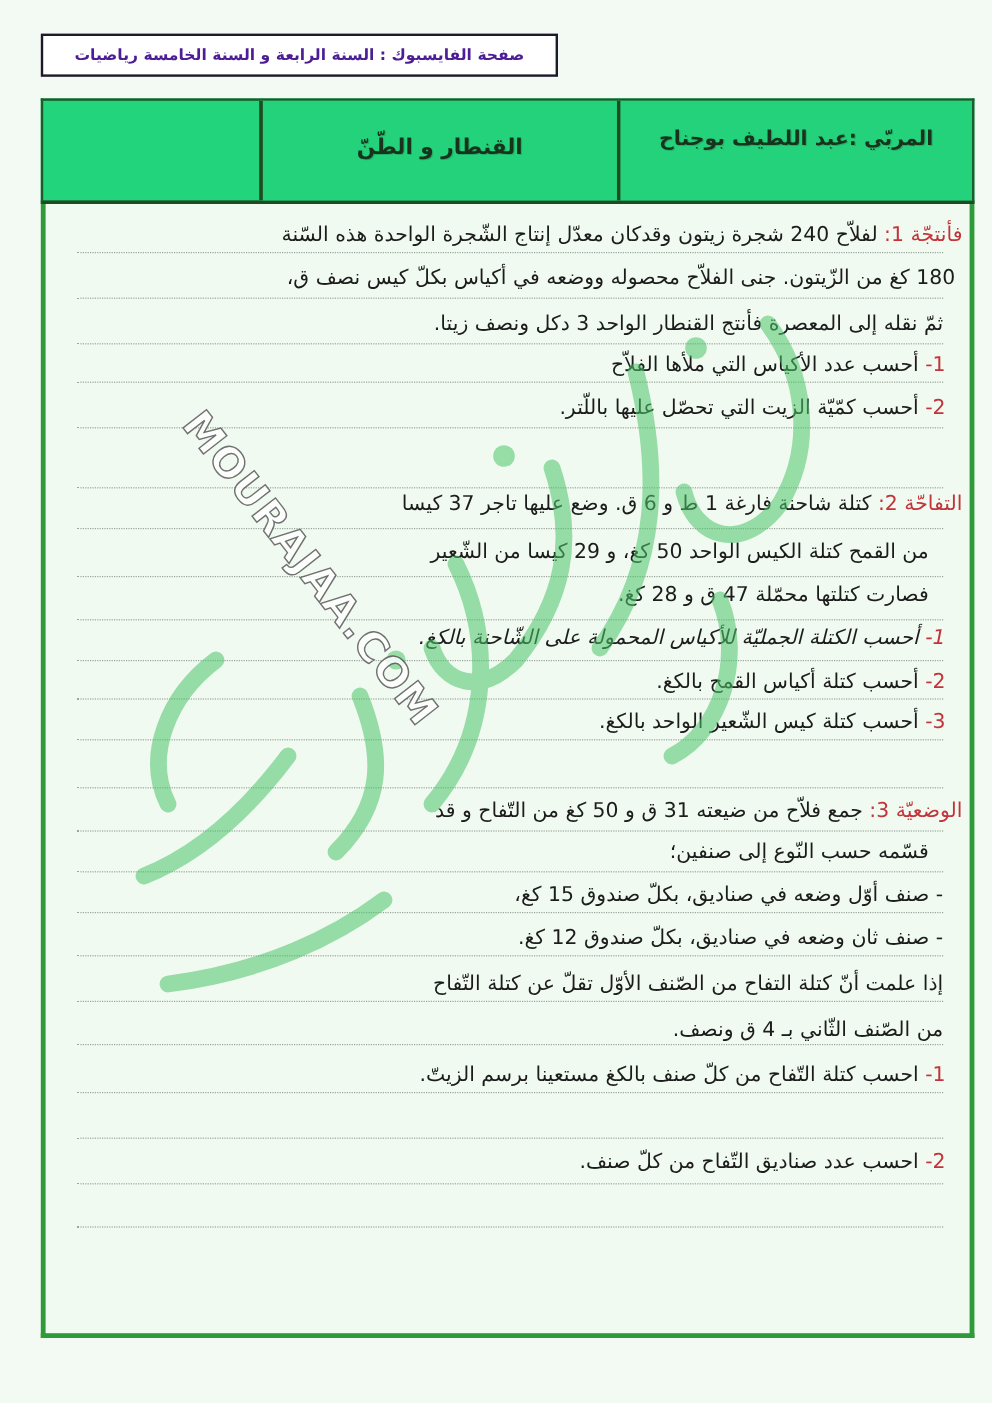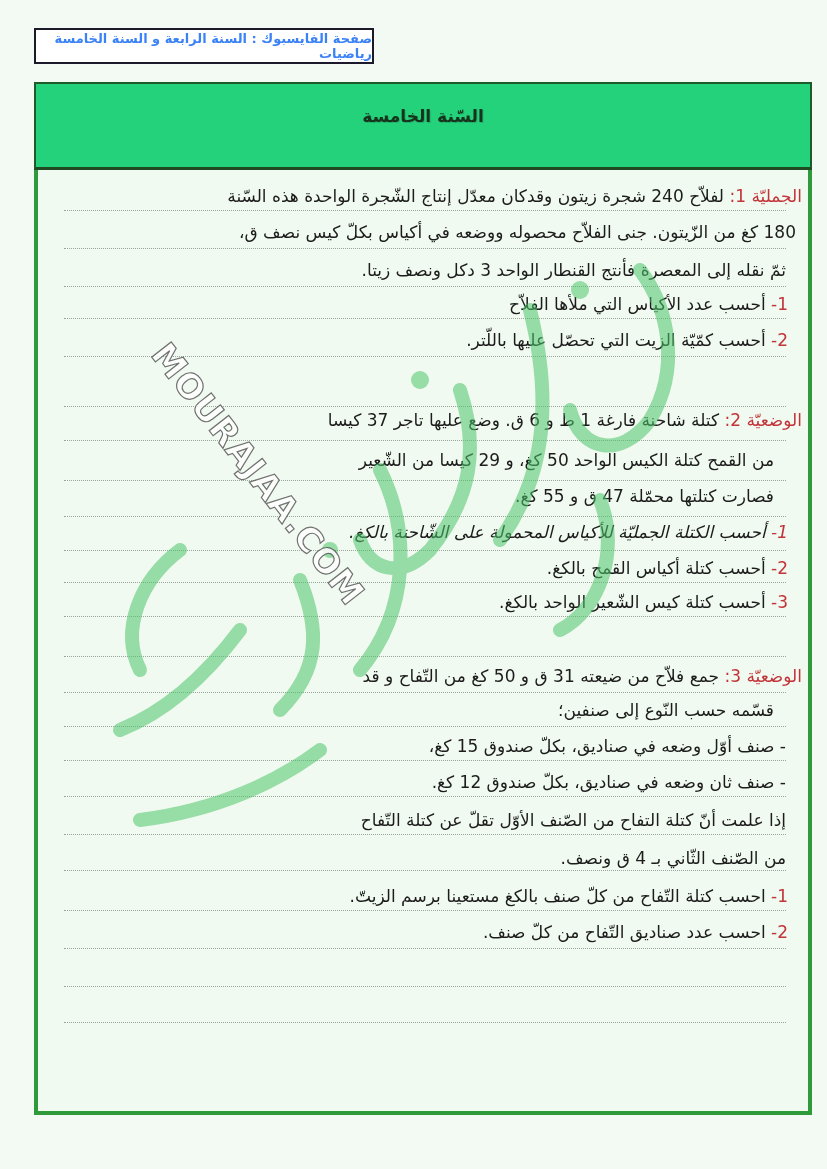--- a/index.html
+++ b/index.html
@@ -6,28 +6,28 @@
     body {
       width: 827px; height: 1169px;
       background: #f3faf3;
       position: relative;
       overflow: hidden;
       font-family: "DejaVu Sans", sans-serif;
       direction: rtl;
     }
     .top-label {
       position: absolute; left: 34px; top: 28px;
-      width: 340px; height: 36px;
+      width: 431px; height: 36px;
       border: 2px solid #1c1a2a;
       background: #ffffff;
       box-sizing: border-box;
       display: flex; align-items: center; justify-content: center;
       font-family: "DejaVu Sans", sans-serif;
       font-weight: bold; font-size: 13px;
-      color: #3b82f6;
+      color: #4c1d95;
     }
     .header-row {
       position: absolute; left: 34px; top: 82px;
       width: 778px; height: 88px;
       display: flex; flex-direction: row;
       border: 2px solid #1f5a2a;
       border-bottom: 3px solid #1f4a22;
       box-sizing: border-box;
       background: #22d47c;
     }
@@ -79,21 +79,22 @@
       width: 640px; height: 580px;
       pointer-events: none;
     }
   </style>
 </head>
 <body>
 
 <div class="top-label">صفحة الفايسبوك : السنة الرابعة و السنة الخامسة رياضيات</div>
 
 <div class="header-row">
-  <div class="header-cell c-year">السّنة الخامسة</div>
+  <div class="header-cell c-teacher">المربّي :عبد اللطيف بوجناح</div>
+  <div class="header-cell c-title">القنطار و الطّنّ</div>
 </div>
 
 <div class="sheet">
 
   <div class="ruled" style="top:40px"></div>
   <div class="ruled" style="top:78px"></div>
   <div class="ruled" style="top:116px"></div>
   <div class="ruled" style="top:148px"></div>
   <div class="ruled" style="top:186px"></div>
   <div class="ruled" style="top:236px"></div>
@@ -110,42 +111,42 @@
   <div class="ruled" style="top:626px"></div>
   <div class="ruled" style="top:664px"></div>
   <div class="ruled" style="top:700px"></div>
   <div class="ruled" style="top:740px"></div>
   <div class="ruled" style="top:778px"></div>
   <div class="ruled" style="top:816px"></div>
   <div class="ruled" style="top:852px"></div>
 
   <div>
     <div class="line" style="top:16px; right:6px;">
-      <span class="red">الجمليّة 1:</span>
+      <span class="red">فأنتجّة 1:</span>
       <span>لفلاّح 240 شجرة زيتون وقدكان معدّل إنتاج الشّجرة الواحدة هذه السّنة</span>
     </div>
     <div class="line" style="top:52px; right:12px;margin-left:41px;">180 كغ من الزّيتون. جنى الفلاّح محصوله ووضعه في أكياس بكلّ كيس نصف ق،</div>
     <div class="line" style="top:90px; right:22px;margin-left:36px;">ثمّ نقله إلى المعصرة فأنتج القنطار الواحد 3 دكل ونصف زيتا.</div>
     <div class="line" style="top:124px; right:20px;text-align:center;">
       <span class="red">1-</span>
       <span>أحسب عدد الأكياس التي ملأها الفلاّح</span>
     </div>
     <div class="line" style="top:160px; right:20px;">
       <span class="red">2-</span>
       <span>أحسب كمّيّة الزيت التي تحصّل عليها باللّتر.</span>
     </div>
   </div>
 
   <div>
     <div class="line" style="top:240px; right:6px;">
-      <span class="red">الوضعيّة 2:</span>
+      <span class="red">التفاحّة 2:</span>
       <span>كتلة شاحنة فارغة 1 ط و 6 ق. وضع عليها تاجر 37 كيسا</span>
     </div>
     <div class="line" style="top:280px; right:34px;">من القمح كتلة الكيس الواحد 50 كغ، و 29 كيسا من الشّعير</div>
-    <div class="line" style="top:316px; right:34px;">فصارت كتلتها محمّلة 47 ق و 55 كغ.</div>
+    <div class="line" style="top:316px; right:34px;">فصارت كتلتها محمّلة 47 ق و 28 كغ.</div>
     <div class="line" style="top:352px; right:20px;font-style:italic;">
       <span class="red">1-</span>
       <span>أحسب الكتلة الجمليّة للأكياس المحمولة على الشّاحنة بالكغ.</span>
     </div>
     <div class="line" style="top:388px; right:20px;">
       <span class="red">2-</span>
       <span>أحسب كتلة أكياس القمح بالكغ.</span>
     </div>
     <div class="line" style="top:422px; right:20px;">
       <span class="red">3-</span>
@@ -160,21 +161,21 @@
     </div>
     <div class="line" style="top:530px; right:34px;">قسّمه حسب النّوع إلى صنفين؛</div>
     <div class="line" style="top:566px; right:22px;">- صنف أوّل وضعه في صناديق، بكلّ صندوق 15 كغ،</div>
     <div class="line" style="top:602px; right:22px;">- صنف ثان وضعه في صناديق، بكلّ صندوق 12 كغ.</div>
     <div class="line" style="top:640px; right:22px;">إذا علمت أنّ كتلة التفاح من الصّنف الأوّل تقلّ عن كتلة التّفاح</div>
     <div class="line" style="top:678px; right:22px;">من الصّنف الثّاني بـ 4 ق ونصف.</div>
     <div class="line" style="top:716px; right:20px;">
       <span class="red">1-</span>
       <span>احسب كتلة التّفاح من كلّ صنف بالكغ مستعينا برسم الزيتّ.</span>
     </div>
-    <div class="line" style="top:752px; right:20px;">
+    <div class="line" style="top:788px; right:20px;">
       <span class="red">2-</span>
       <span>احسب عدد صناديق التّفاح من كلّ صنف.</span>
     </div>
   </div>
 </div>
 
 <svg class="watermark-name" viewBox="0 0 640 580" xmlns="http://www.w3.org/2000/svg">
   <g fill="none" stroke="#4cc46a" stroke-width="14" stroke-linecap="round" opacity="0.55">
     <path d="M560 20 C590 60 600 120 570 170 C540 210 500 200 490 160"></path>
     <path d="M450 60 C470 140 470 220 420 290"></path>

